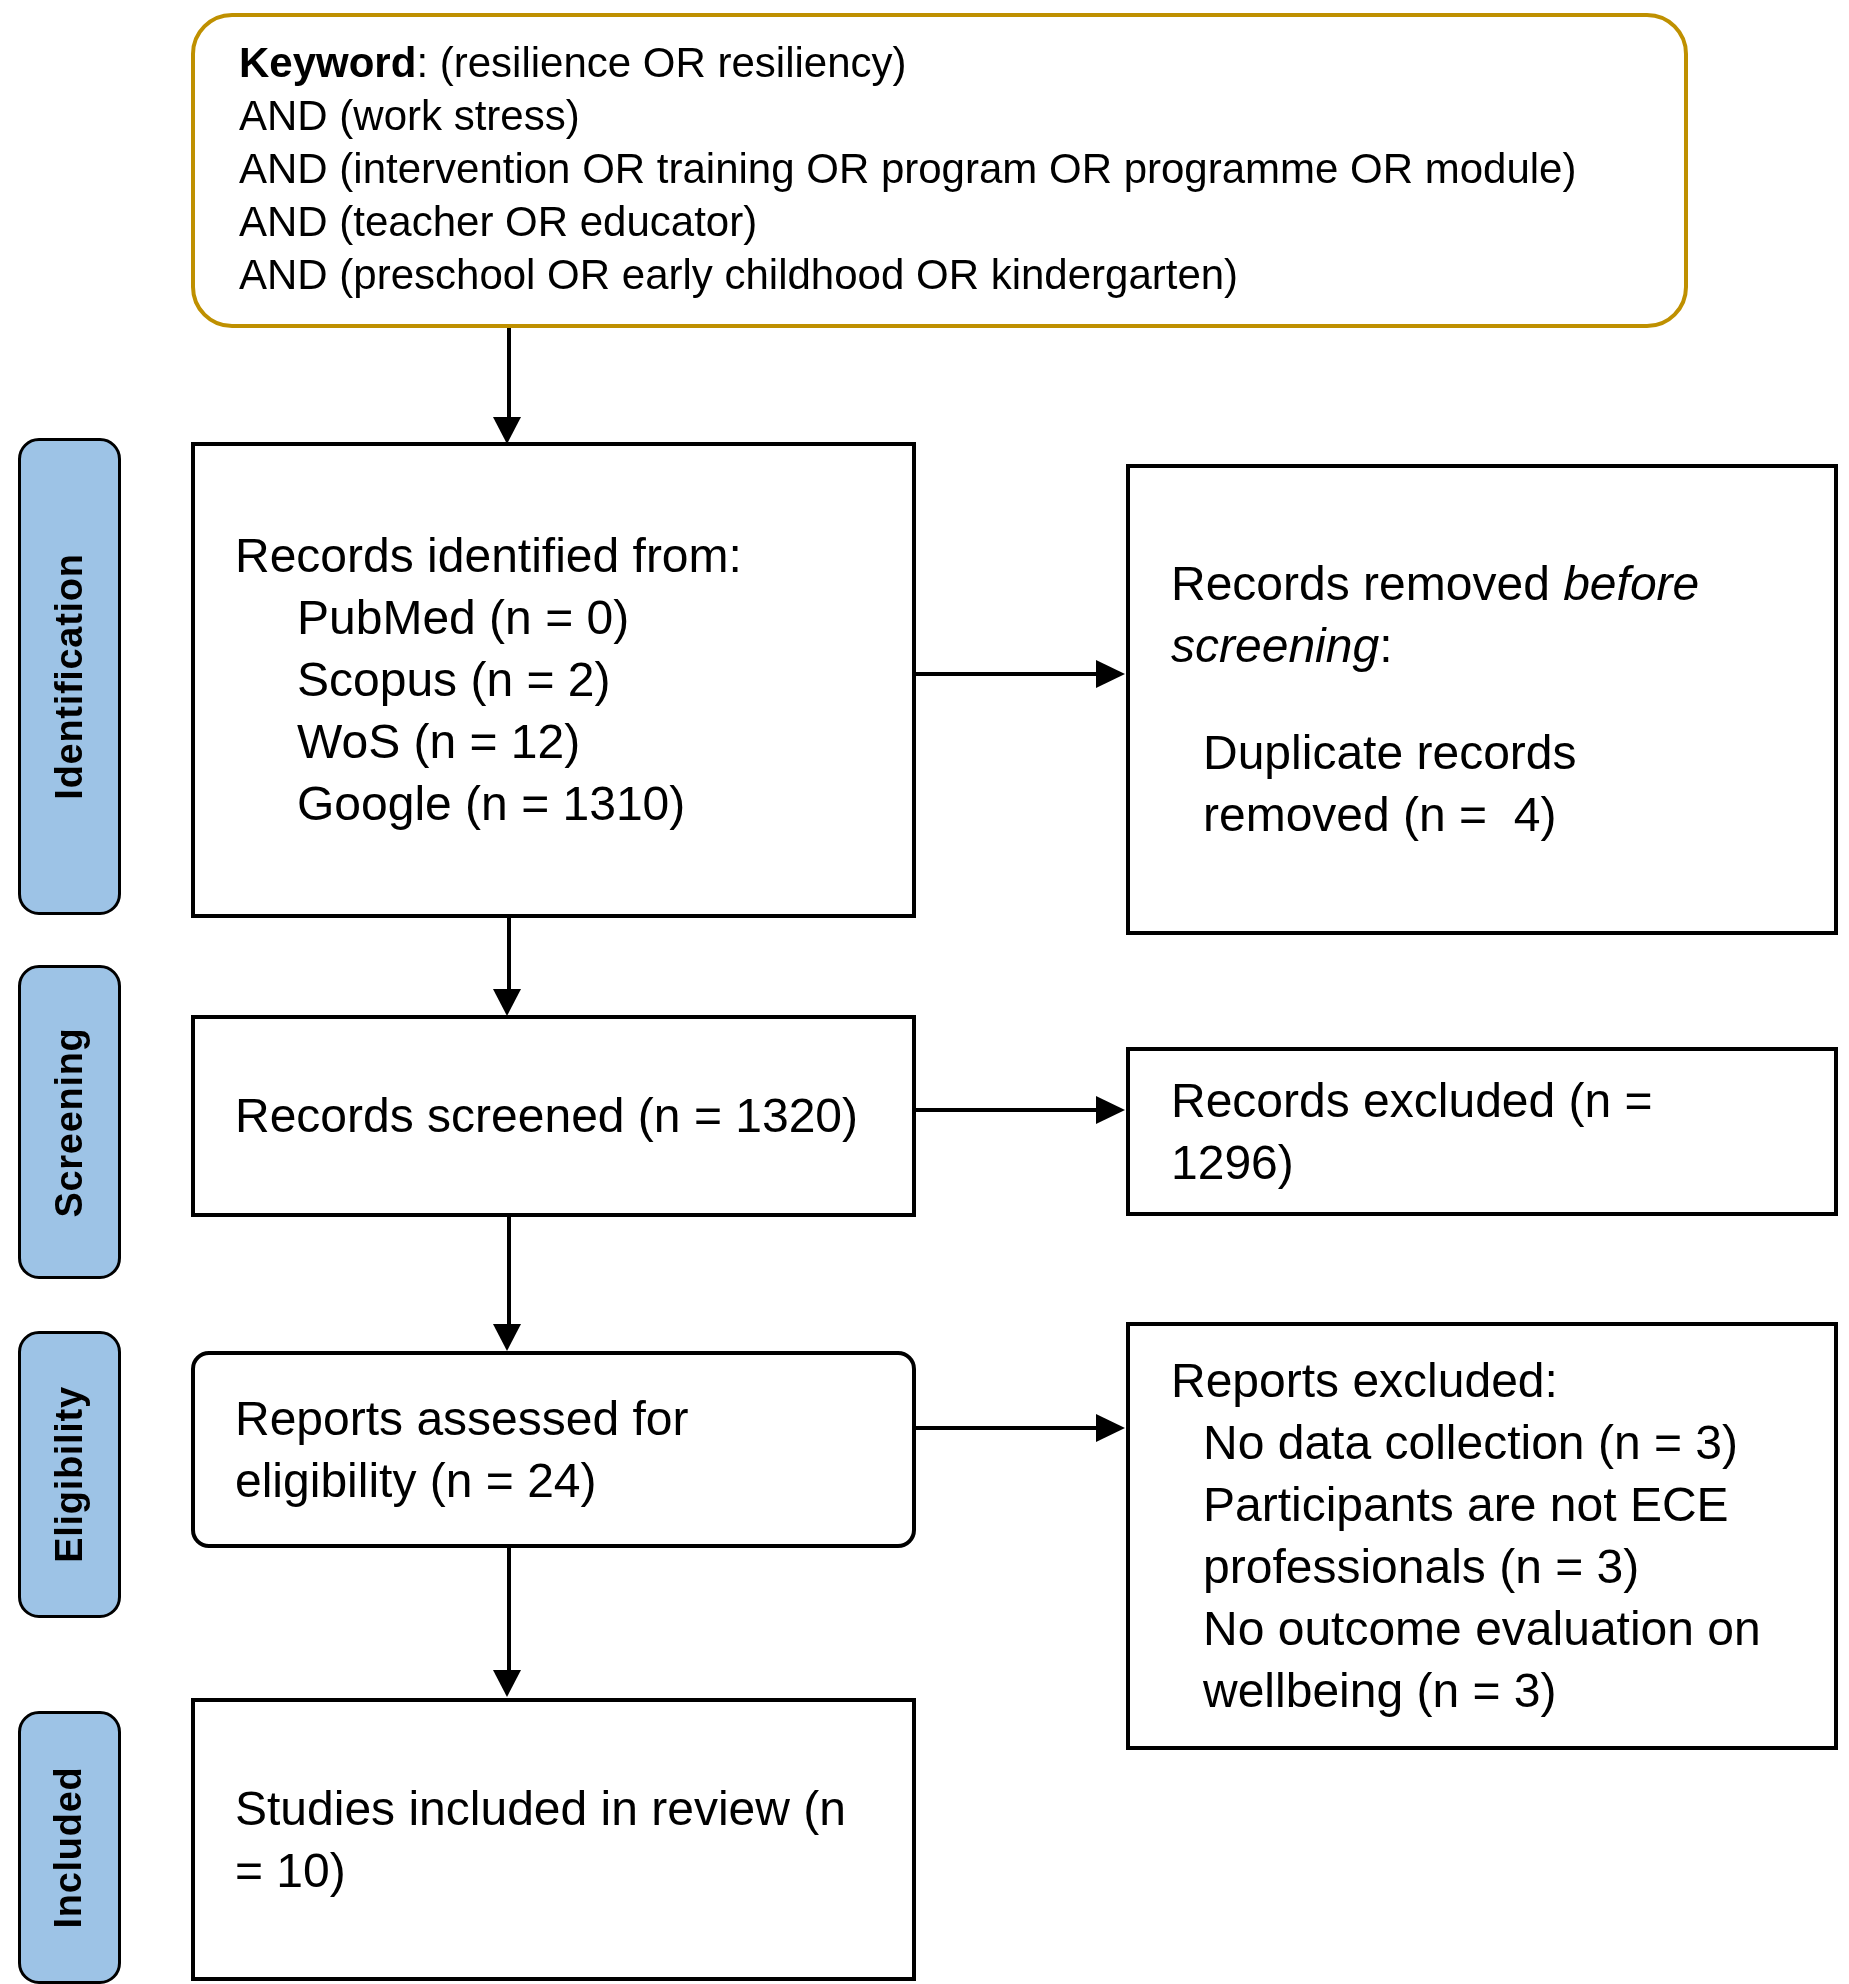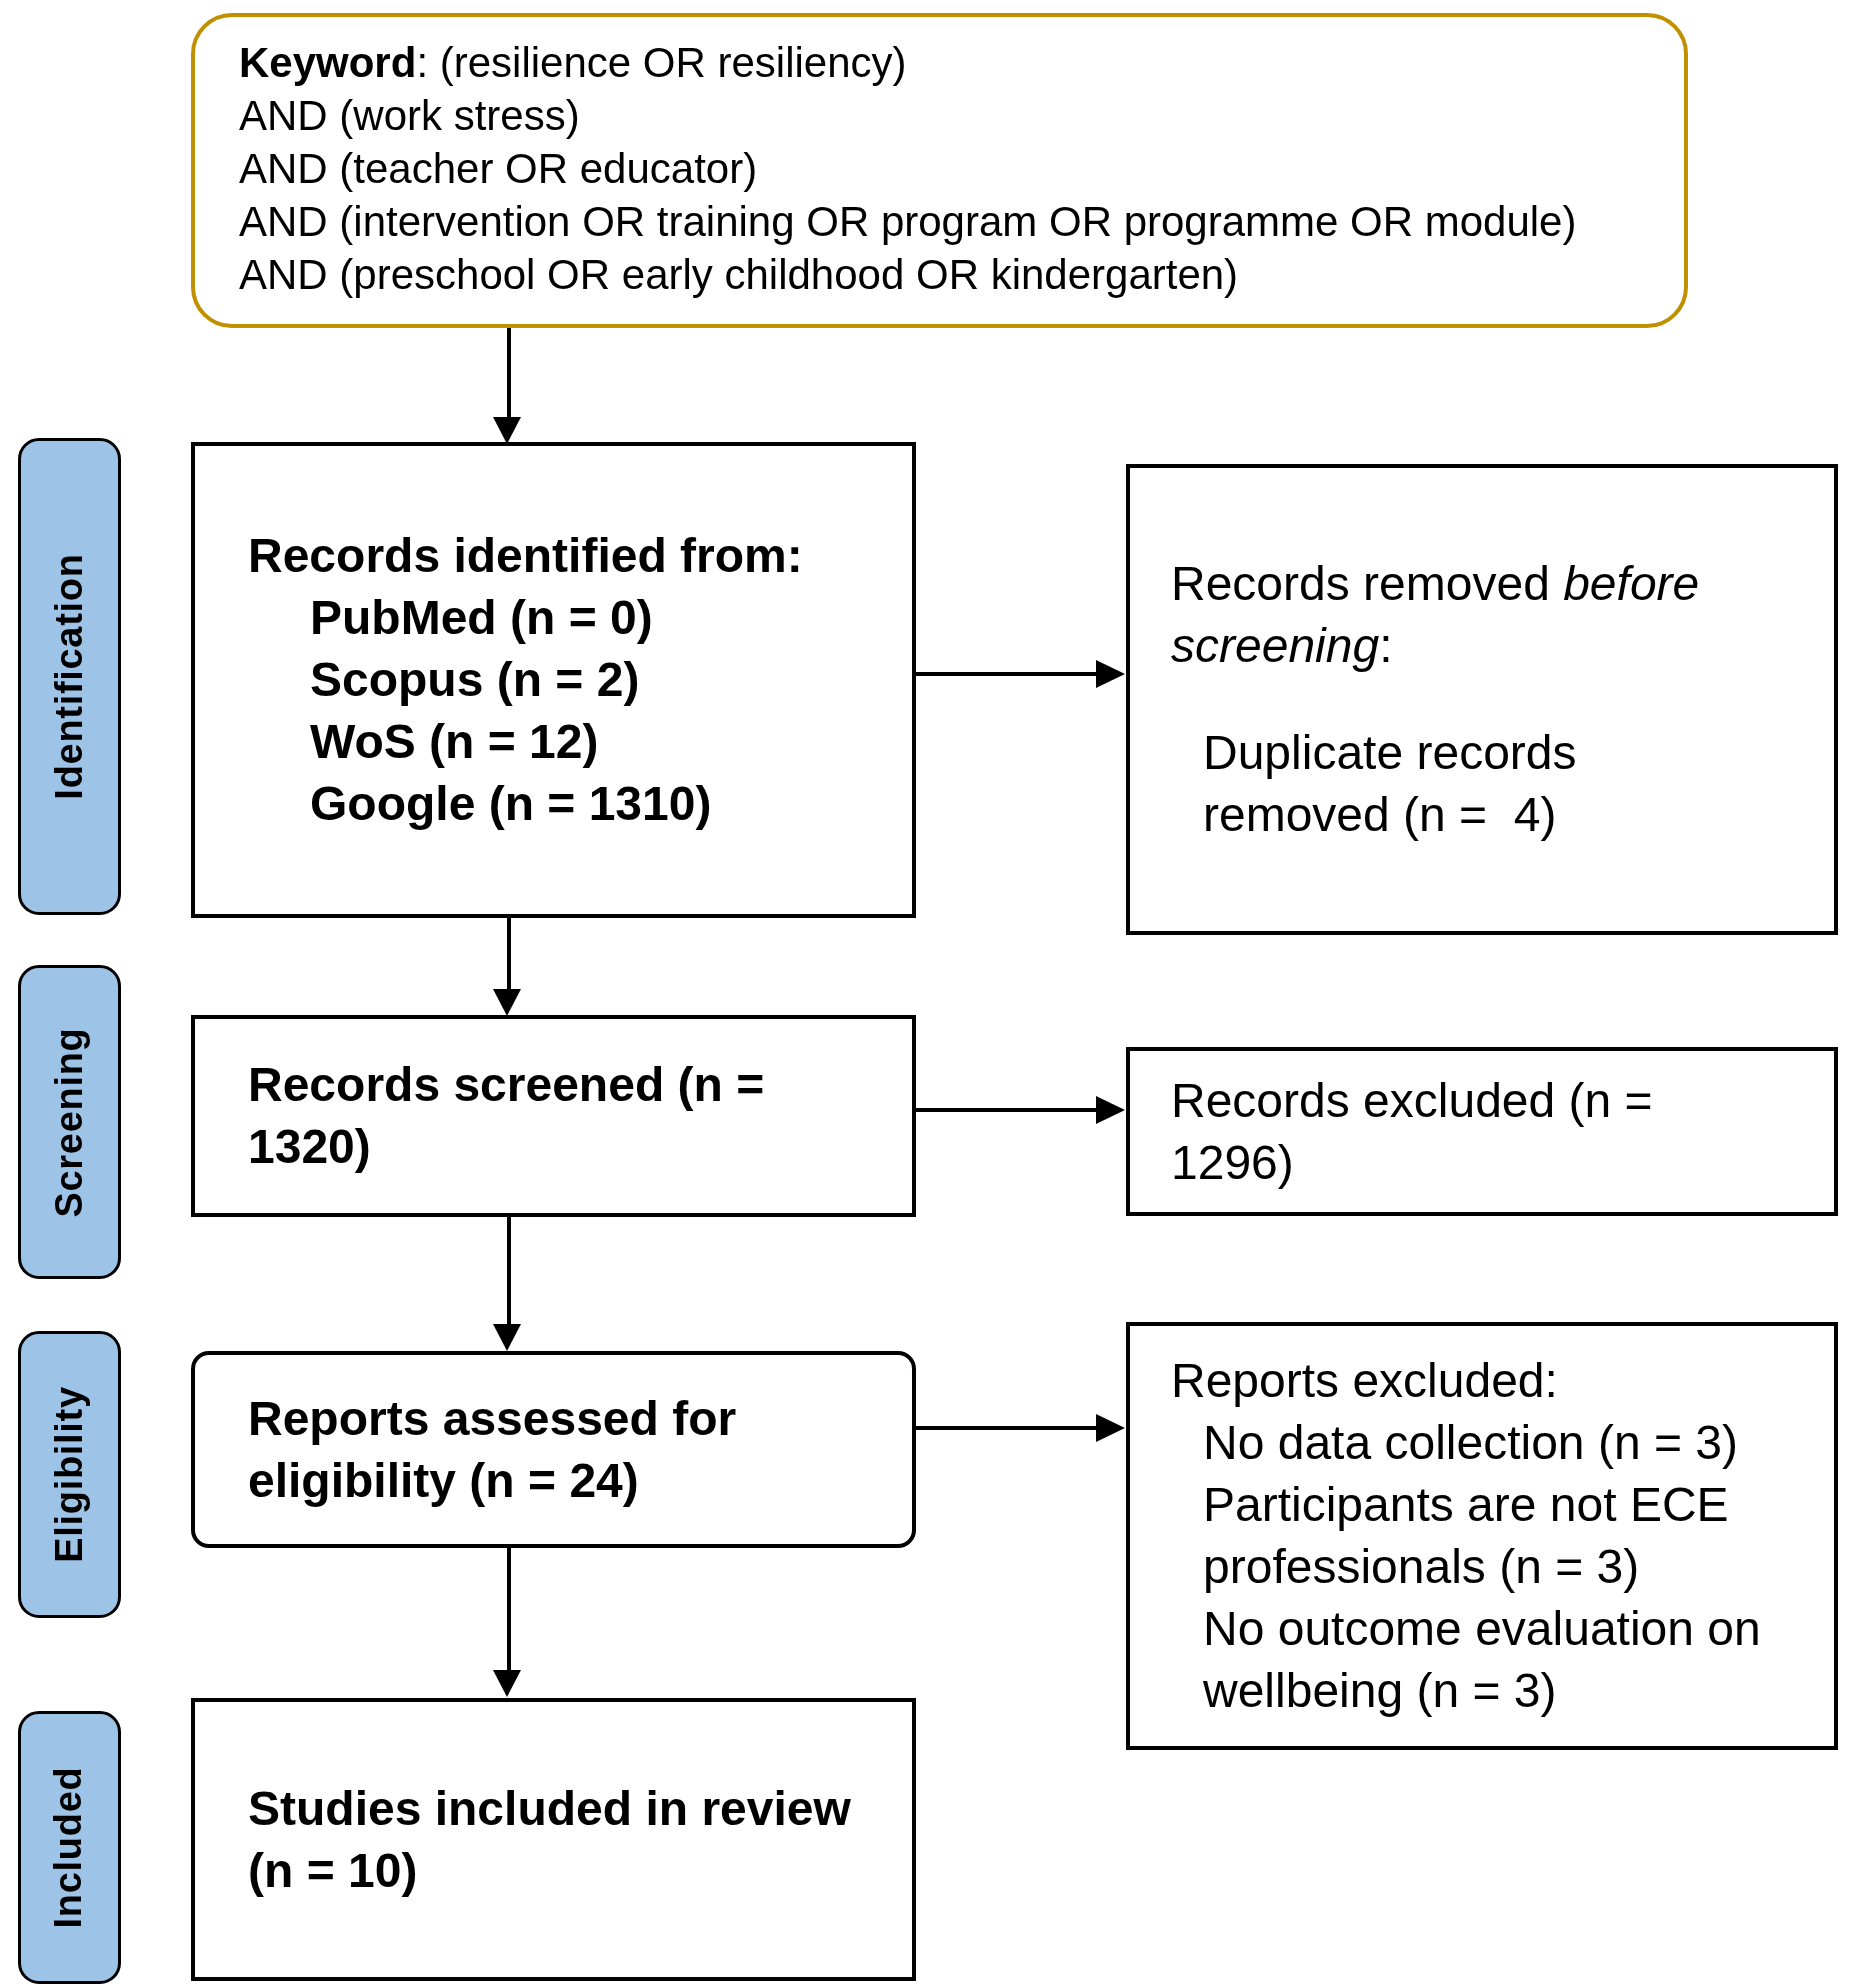--- a/index.html
+++ b/index.html
@@ -29,21 +29,21 @@
   #stage-identification{top:438px;height:477px;}
   #stage-screening{top:965px;height:314px;}
   #stage-eligibility{top:1331px;height:287px;}
   #stage-included{top:1711px;height:273px;}
 
   
   .flow-box{position:absolute;border:4.2px solid var(--box-border);box-sizing:border-box;
     background:#fff;display:flex;flex-direction:column;justify-content:center;}
   .box-text,.heading,.reason{font-size:48px;line-height:62px;}
   .reason{white-space:pre-wrap;}
-  .left-box{left:191px;width:725px;padding:0 21px 0 53px;font-weight:bold;}
+  .left-box{left:191px;width:725px;padding:0 21px 0 40px;}
   .right-box{left:1126px;width:712px;padding:0 18.3px 0 41px;}
   #box-identified{top:442px;height:476px;}
   #box-screened{top:1015px;height:202px;}
   #box-assessed{top:1351px;height:197px;border-radius:18px;}
   #box-included{top:1698px;height:283px;}
   #rbox-removed{top:464px;height:471px;gap:45px;}
   #rbox-excluded{top:1047px;height:169px;}
   #rbox-reports{top:1322px;height:428px;}
   .indent{margin-left:62px;}
   .right-box .indent{margin-left:32px;}
@@ -65,22 +65,22 @@
     border-left:29.6px solid #000;}
 </style>
 </head>
 <body>
 
 <div class="canvas">
 
   <div class="search-box">
     <div class="search-line"><b>Keyword</b><span>: (resilience OR resiliency)</span></div>
     <div class="search-line"><b></b><span>AND (work stress)</span></div>
+    <div class="search-line"><b></b><span>AND (intervention OR training OR program OR programme OR module)</span></div>
     <div class="search-line"><b></b><span>AND (teacher OR educator)</span></div>
-    <div class="search-line"><b></b><span>AND (intervention OR training OR program OR programme OR module)</span></div>
     <div class="search-line"><b></b><span>AND (preschool OR early childhood OR kindergarten)</span></div>
   </div>
 
   <div class="stage-label" id="stage-identification">
     <span>Identification</span>
   </div>
   <div class="stage-label" id="stage-screening">
     <span>Screening</span>
   </div>
   <div class="stage-label" id="stage-eligibility">

